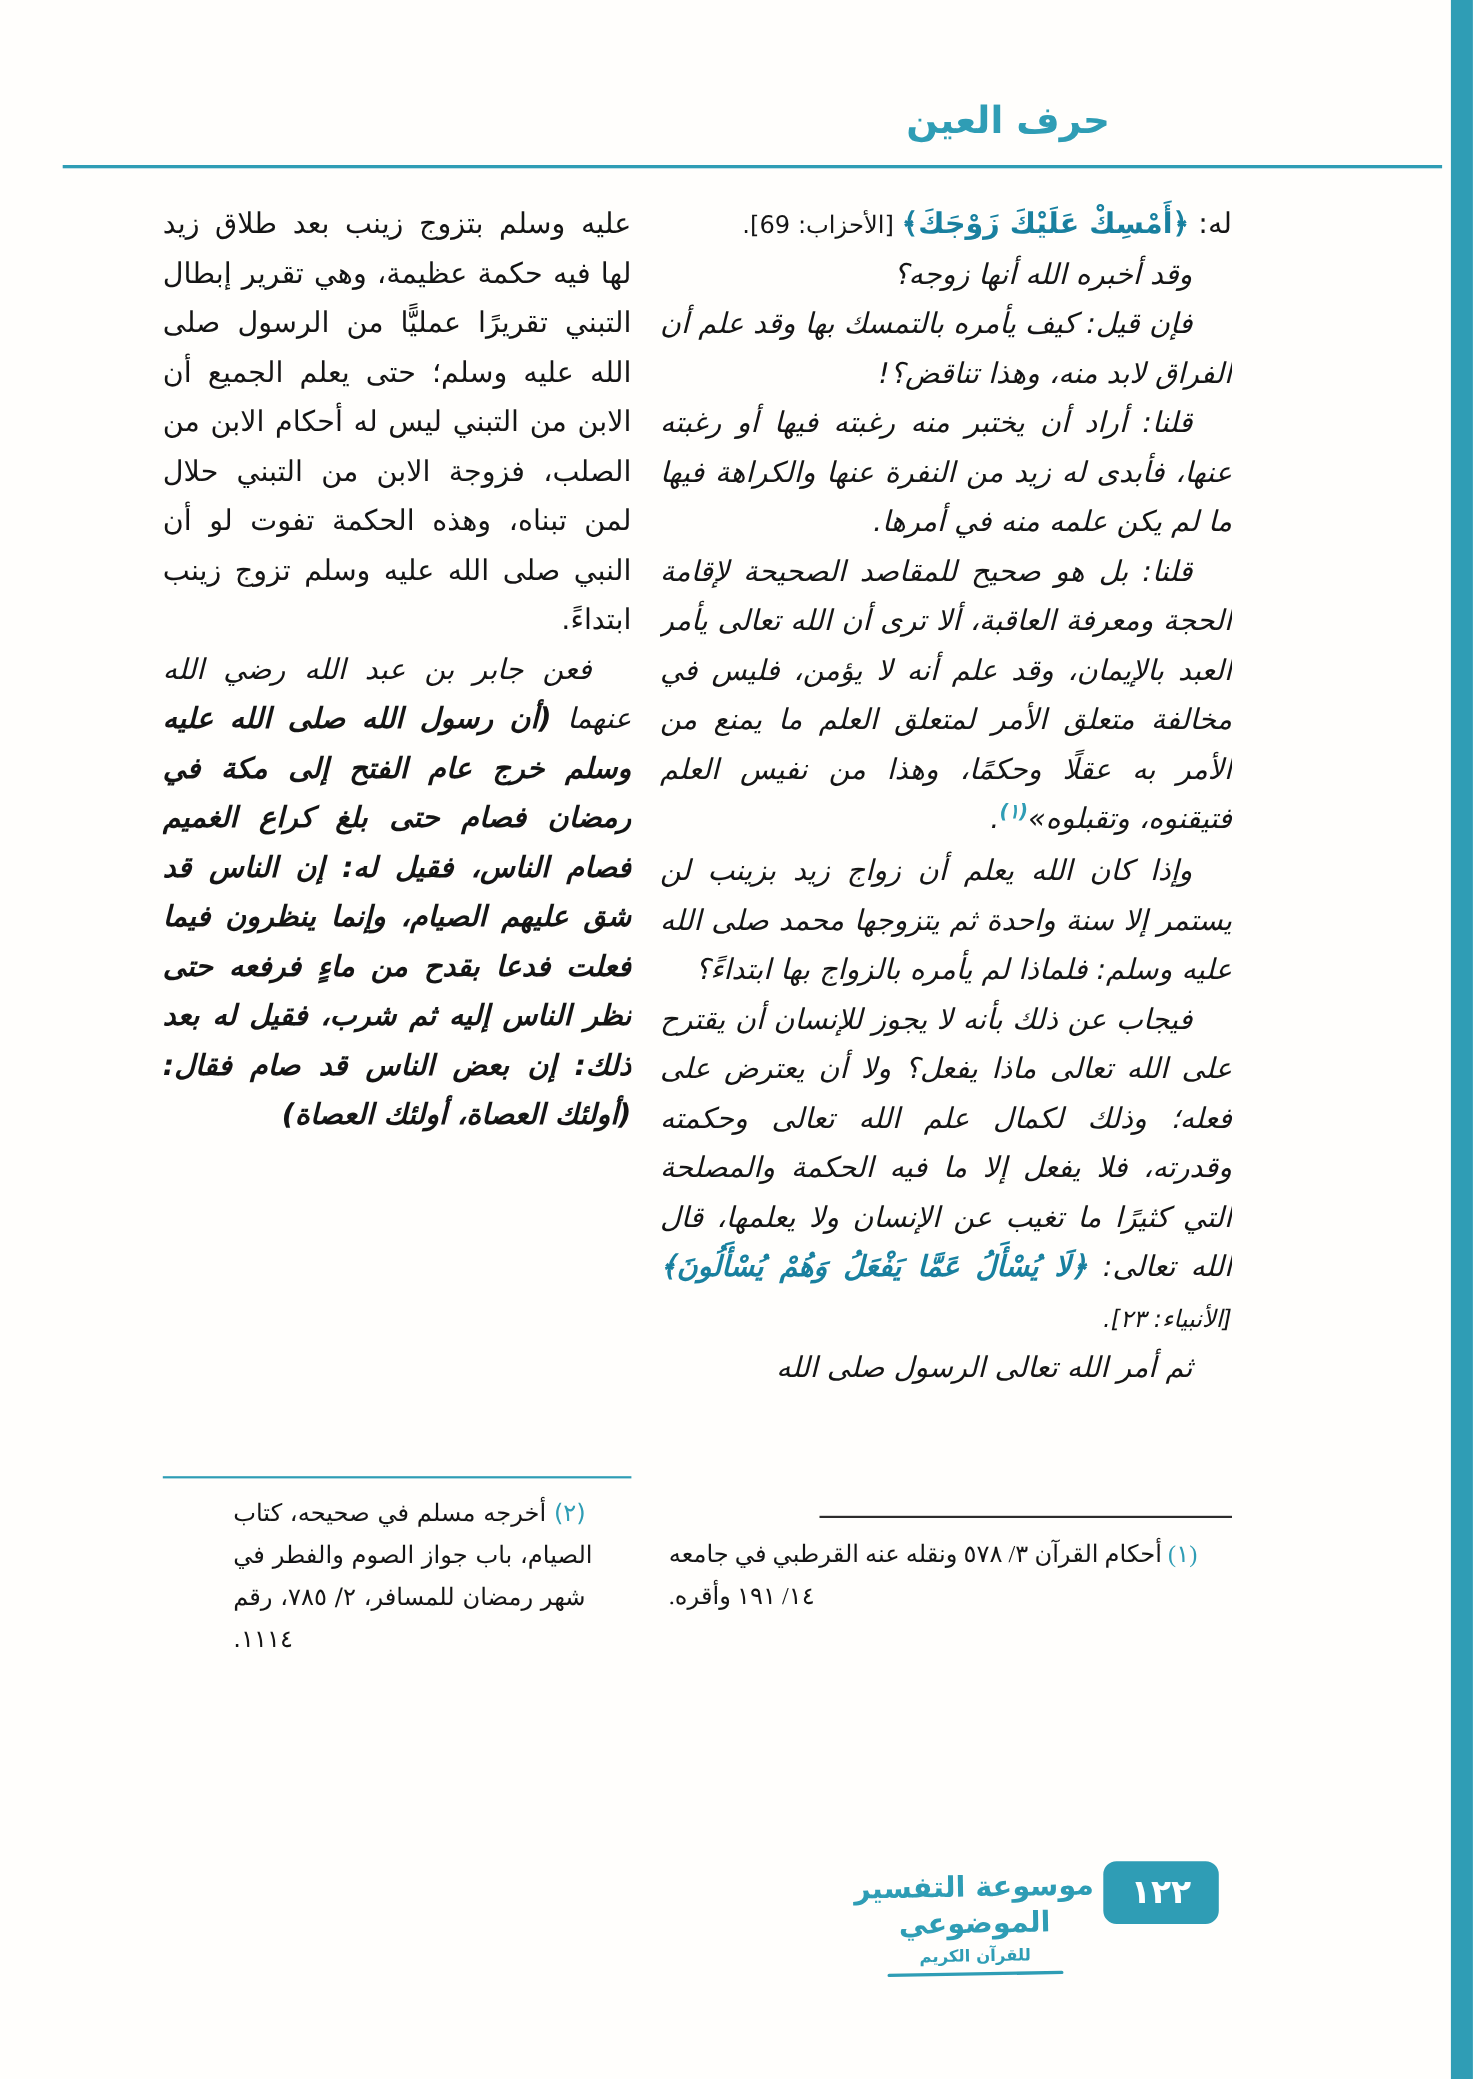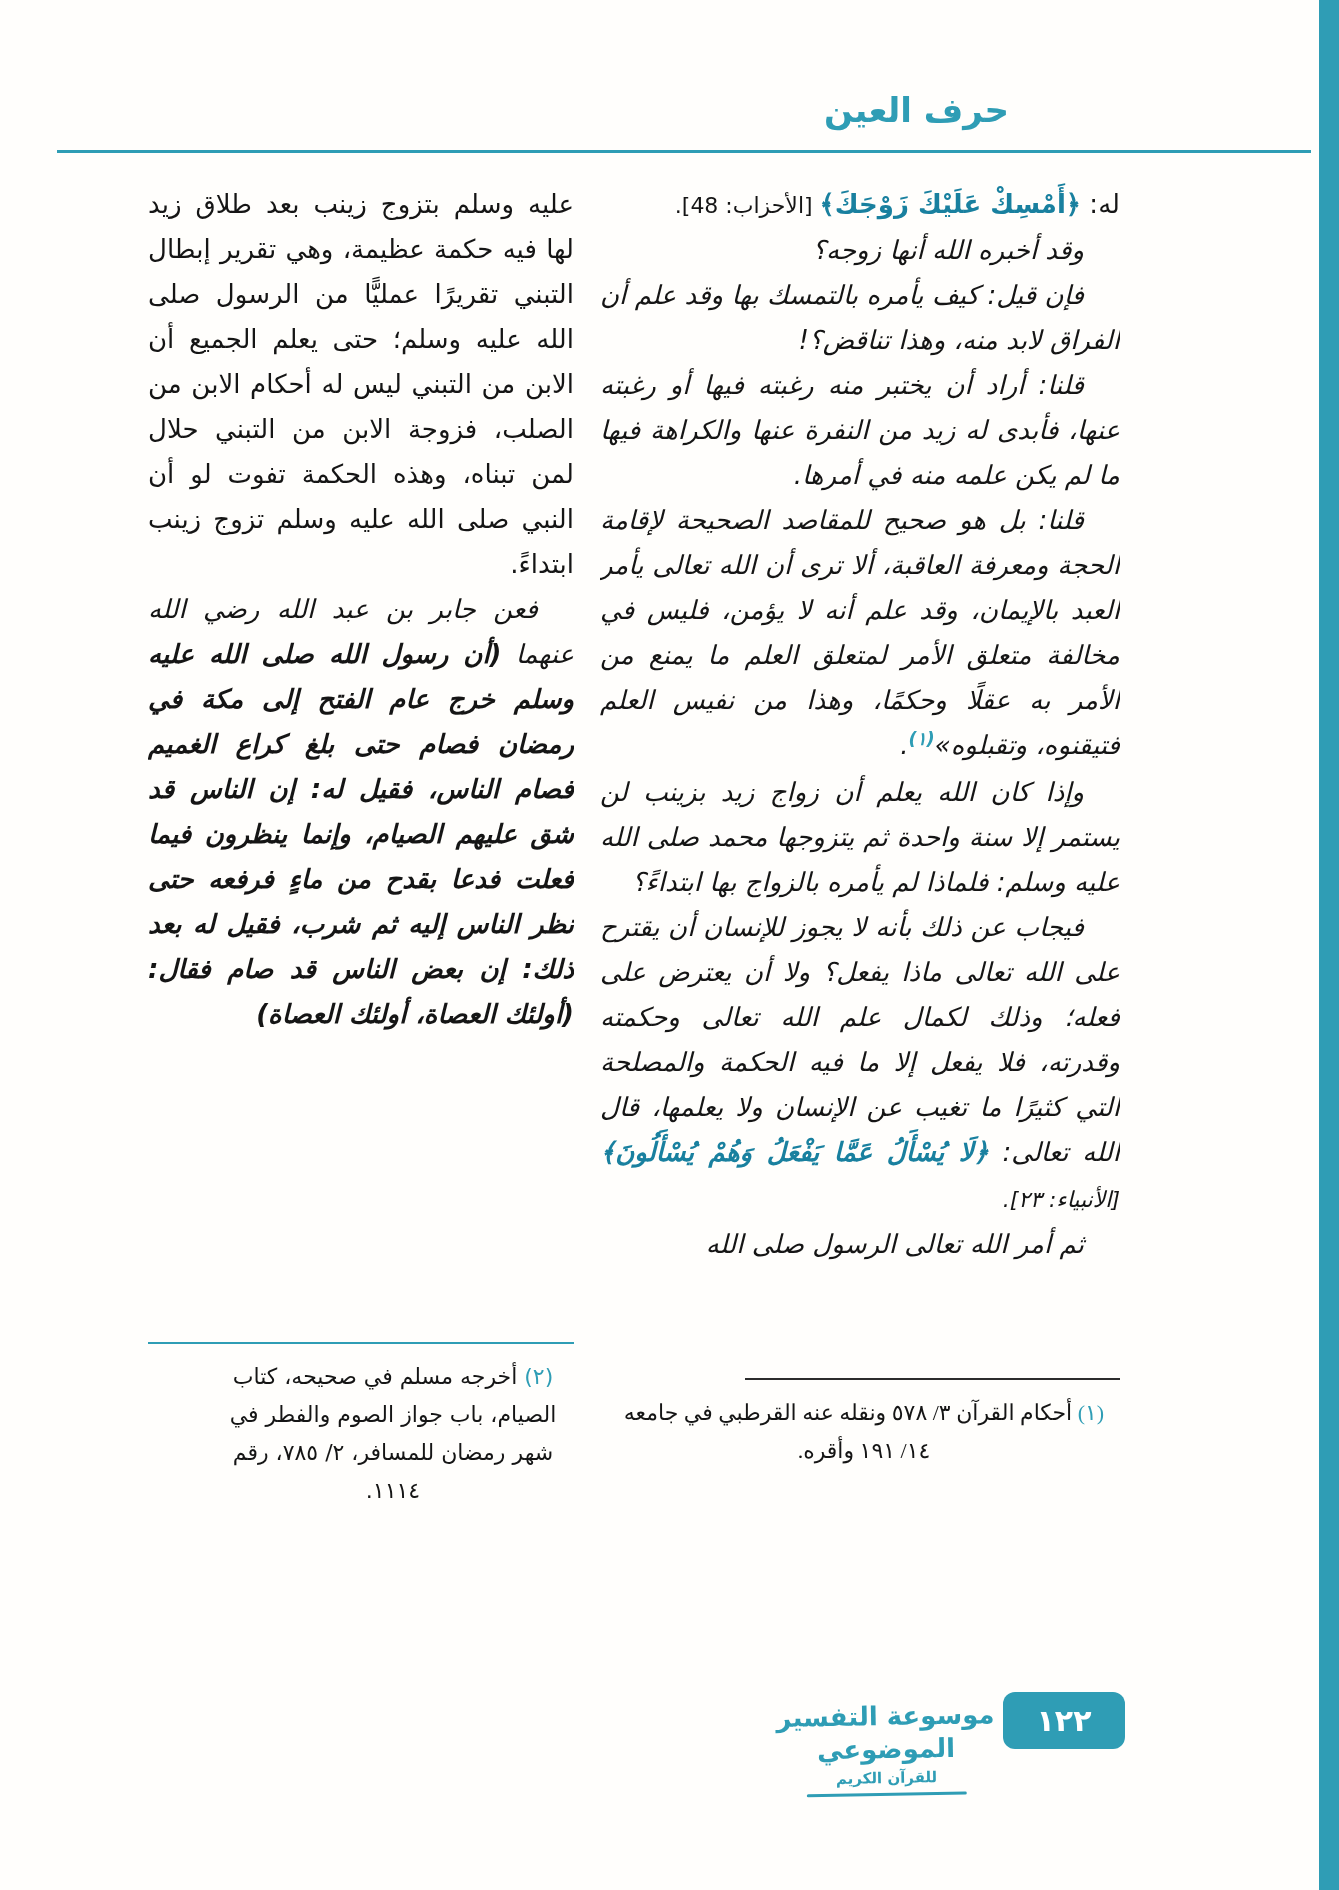--- a/index.html
+++ b/index.html
@@ -56,38 +56,38 @@
   .run-b{font-weight:bold;}
   .run-q{color:var(--quran);font-weight:bold;}
   .run-ref{font-size:22px;}
   .run-fn{position:relative;top:-9px;font-size:18px;color:var(--accent);font-weight:bold;}
   .run-fnn{color:var(--accent);}
 
   
   .fn-rule{height:2px;margin:0 0 14px 0;}
   .col-left .fn-rule{background:var(--accent);width:100%;}
   .col-right .fn-rule{background:#2c2c2c;width:375px;}
-  .fn-text .para{font-size:22px;line-height:38px;text-align:center;}
+  .fn-text .para{font-size:22px;line-height:38px;text-align:left;}
   .col-left .fn-text{padding-left:64px;}
   .col-right .fn-text{padding-left:8px;font-family:Liberation Serif, serif;}
 
   
   .logo{
     position:absolute;left:766px;top:1700px;width:240px;
     text-align:center;color:var(--accent);
     transform:rotate(-1deg);
   }
   .logo-title{font-size:26px;font-weight:bold;line-height:1.25;}
   .logo-sub{font-size:15px;margin-top:4px;font-weight:bold;}
   .logo-flourish{
     width:160px;height:3px;background:var(--accent);
     margin:6px auto 0 auto;border-radius:2px;
   }
   .page-number{
-    position:absolute;left:1003px;top:1692px;width:122px;height:57px;
+    position:absolute;left:1003px;top:1692px;width:105px;height:57px;
     background:var(--accent);color:#ffffff;
     border-radius:12px;
     display:flex;align-items:center;justify-content:center;
     font-size:30px;font-weight:bold;letter-spacing:4px;
   }
 </style>
 </head>
 <body>
 
 <div class="page">
@@ -95,21 +95,21 @@
   <div class="edge-strip"></div>
 
   <div class="chapter-title">حرف العين</div>
 
   <div class="header-rule"></div>
 
   <div class="columns">
 
     <section class="col col-right">
       <div class="col-body" id="col-right-body">
-          <p class="para"><span class="run-n">له: </span><span class="run-q">﴿أَمْسِكْ عَلَيْكَ زَوْجَكَ﴾</span><span class="run-ref"> [الأحزاب: 48].</span></p>
+          <p class="para"><span class="run-n">له: </span><span class="run-q">﴿أَمْسِكْ عَلَيْكَ زَوْجَكَ﴾</span><span class="run-ref"> [الأحزاب: 69].</span></p>
           <p class="para indent"><span class="run-n">وقد أخبره الله أنها زوجه؟</span></p>
           <p class="para indent"><span class="run-n">فإن قيل: كيف يأمره بالتمسك بها وقد علم أن الفراق لابد منه، وهذا تناقض؟!</span></p>
           <p class="para indent"><span class="run-n">قلنا: أراد أن يختبر منه رغبته فيها أو رغبته عنها، فأبدى له زيد من النفرة عنها والكراهة فيها ما لم يكن علمه منه في أمرها.</span></p>
           <p class="para indent"><span class="run-n">قلنا: بل هو صحيح للمقاصد الصحيحة لإقامة الحجة ومعرفة العاقبة، ألا ترى أن الله تعالى يأمر العبد بالإيمان، وقد علم أنه لا يؤمن، فليس في مخالفة متعلق الأمر لمتعلق العلم ما يمنع من الأمر به عقلًا وحكمًا، وهذا من نفيس العلم فتيقنوه، وتقبلوه»</span><span class="run-fn">(١)</span><span class="run-n">.</span></p>
           <p class="para indent"><span class="run-n">وإذا كان الله يعلم أن زواج زيد بزينب لن يستمر إلا سنة واحدة ثم يتزوجها محمد صلى الله عليه وسلم: فلماذا لم يأمره بالزواج بها ابتداءً؟</span></p>
           <p class="para indent"><span class="run-n">فيجاب عن ذلك بأنه لا يجوز للإنسان أن يقترح على الله تعالى ماذا يفعل؟ ولا أن يعترض على فعله؛ وذلك لكمال علم الله تعالى وحكمته وقدرته، فلا يفعل إلا ما فيه الحكمة والمصلحة التي كثيرًا ما تغيب عن الإنسان ولا يعلمها، قال الله تعالى: </span><span class="run-q">﴿لَا يُسْأَلُ عَمَّا يَفْعَلُ وَهُمْ يُسْأَلُونَ﴾</span><span class="run-ref"> [الأنبياء: ٢٣].</span></p>
           <p class="para indent"><span class="run-n">ثم أمر الله تعالى الرسول صلى الله</span></p>
         </div>
       <div class="fn-rule"></div>
       <div class="fn-text" id="fn-right">

